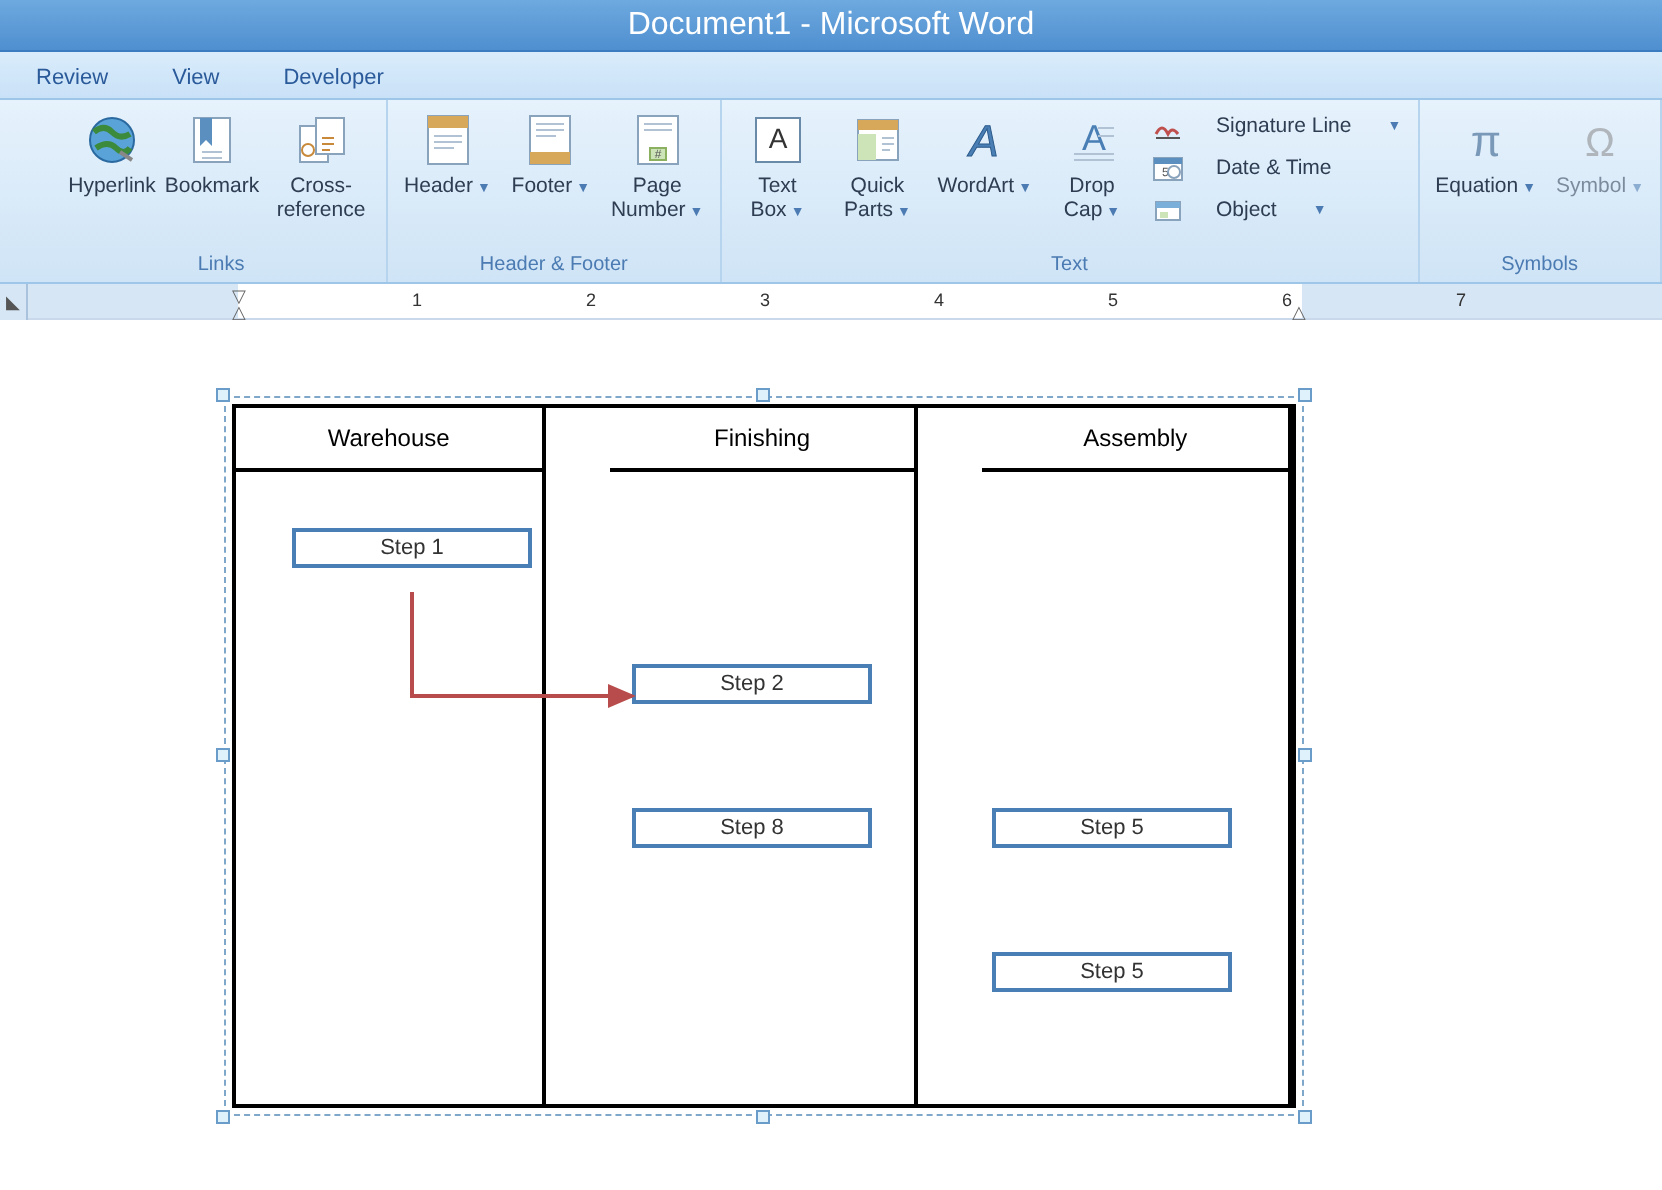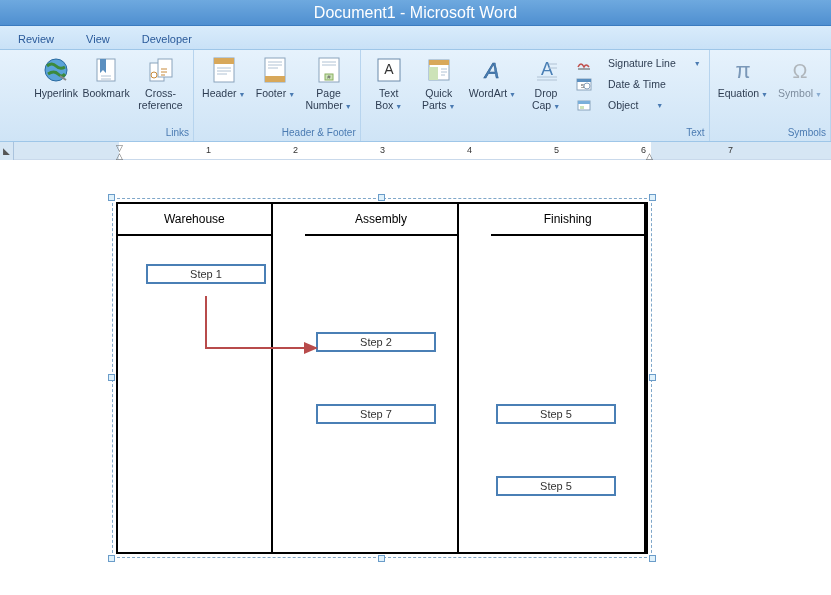--- a/index.html
+++ b/index.html
@@ -9,21 +9,21 @@
 .titlebar { height: 26px; background: linear-gradient(#6ea9df, #4f8fd0); color: #fff; font-size: 16px; display: flex; align-items: center; justify-content: center; border-bottom: 1px solid #3b7bbf; }
 
 
 .tabrow { height: 24px; background: linear-gradient(#d9ecfb, #c9e1f7); display: flex; align-items: flex-end; padding-left: 4px; gap: 4px; border-bottom: 1px solid #9ec6e8; font-size: 11px; }
 .tab { padding: 4px 14px 4px; color: #2a5a9a; cursor: pointer; }
 
 
 .ribbon { height: 92px; background: linear-gradient(#e6f2fc, #cfe4f6); display: flex; border-bottom: 1px solid #9ec6e8; }
 .group { border-right: 1px solid #b7d4ee; display: flex; flex-direction: column; justify-content: space-between; padding: 3px 4px 0; }
 .group-row { display: flex; gap: 2px; align-items: flex-start; }
-.group-label { font-size: 10px; color: #4b7bb2; text-align: right; padding: 2px 0 3px; }
+.group-label { font-size: 10px; color: #4b7bb2; text-align: center; padding: 2px 0 3px; }
 
 .bigbtn { display: flex; flex-direction: column; align-items: center; justify-content: flex-start; padding: 2px 4px; min-width: 48px; cursor: pointer; font-size: 10.5px; color: #2e3d52; text-align: center; line-height: 1.15; border-radius: 2px; }
 .bigbtn .ic { width: 30px; height: 30px; display: flex; align-items: center; justify-content: center; margin-bottom: 2px; }
 .dropdown-arrow { font-size: 7px; color: #4b7bb2; margin-left: 2px; }
 
 .smallbtn-col { display: flex; flex-direction: column; gap: 1px; }
 .smallbtn { display: flex; align-items: center; gap: 16px; padding: 2px 4px; font-size: 10.5px; color: #2e3d52; cursor: pointer; border-radius: 2px; white-space: nowrap; }
 .smallbtn .ic { width: 16px; height: 16px; display: flex; align-items: center; justify-content: center; }
 
 
@@ -278,29 +278,29 @@
       <div class="handle h-e"></div>
       <div class="handle h-sw"></div>
       <div class="handle h-s"></div>
       <div class="handle h-se"></div>
 
       <div class="swimlane">
         <div class="lane">
           <div class="lane-header">Warehouse</div>
         </div>
         <div class="lane">
+          <div class="lane-header">Finishing</div>
+        </div>
+        <div class="lane">
           <div class="lane-header">Assembly</div>
-        </div>
-        <div class="lane">
-          <div class="lane-header">Finishing</div>
         </div>
 
         <div class="stepbox" style="left:28px; top:60px;">Step 1</div>
         <div class="stepbox" style="left:198px; top:128px;">Step 2</div>
-        <div class="stepbox" style="left:198px; top:200px;">Step 7</div>
+        <div class="stepbox" style="left:198px; top:200px;">Step 8</div>
         <div class="stepbox" style="left:378px; top:200px;">Step 5</div>
         <div class="stepbox" style="left:378px; top:272px;">Step 5</div>
 
         <svg class="arrows">
           <defs>
             <marker id="ah" markerWidth="8" markerHeight="8" refX="6" refY="3" orient="auto">
               <path d="M0,0 L7,3 L0,6 z" fill="#b84b4b"></path>
             </marker>
           </defs>
 

